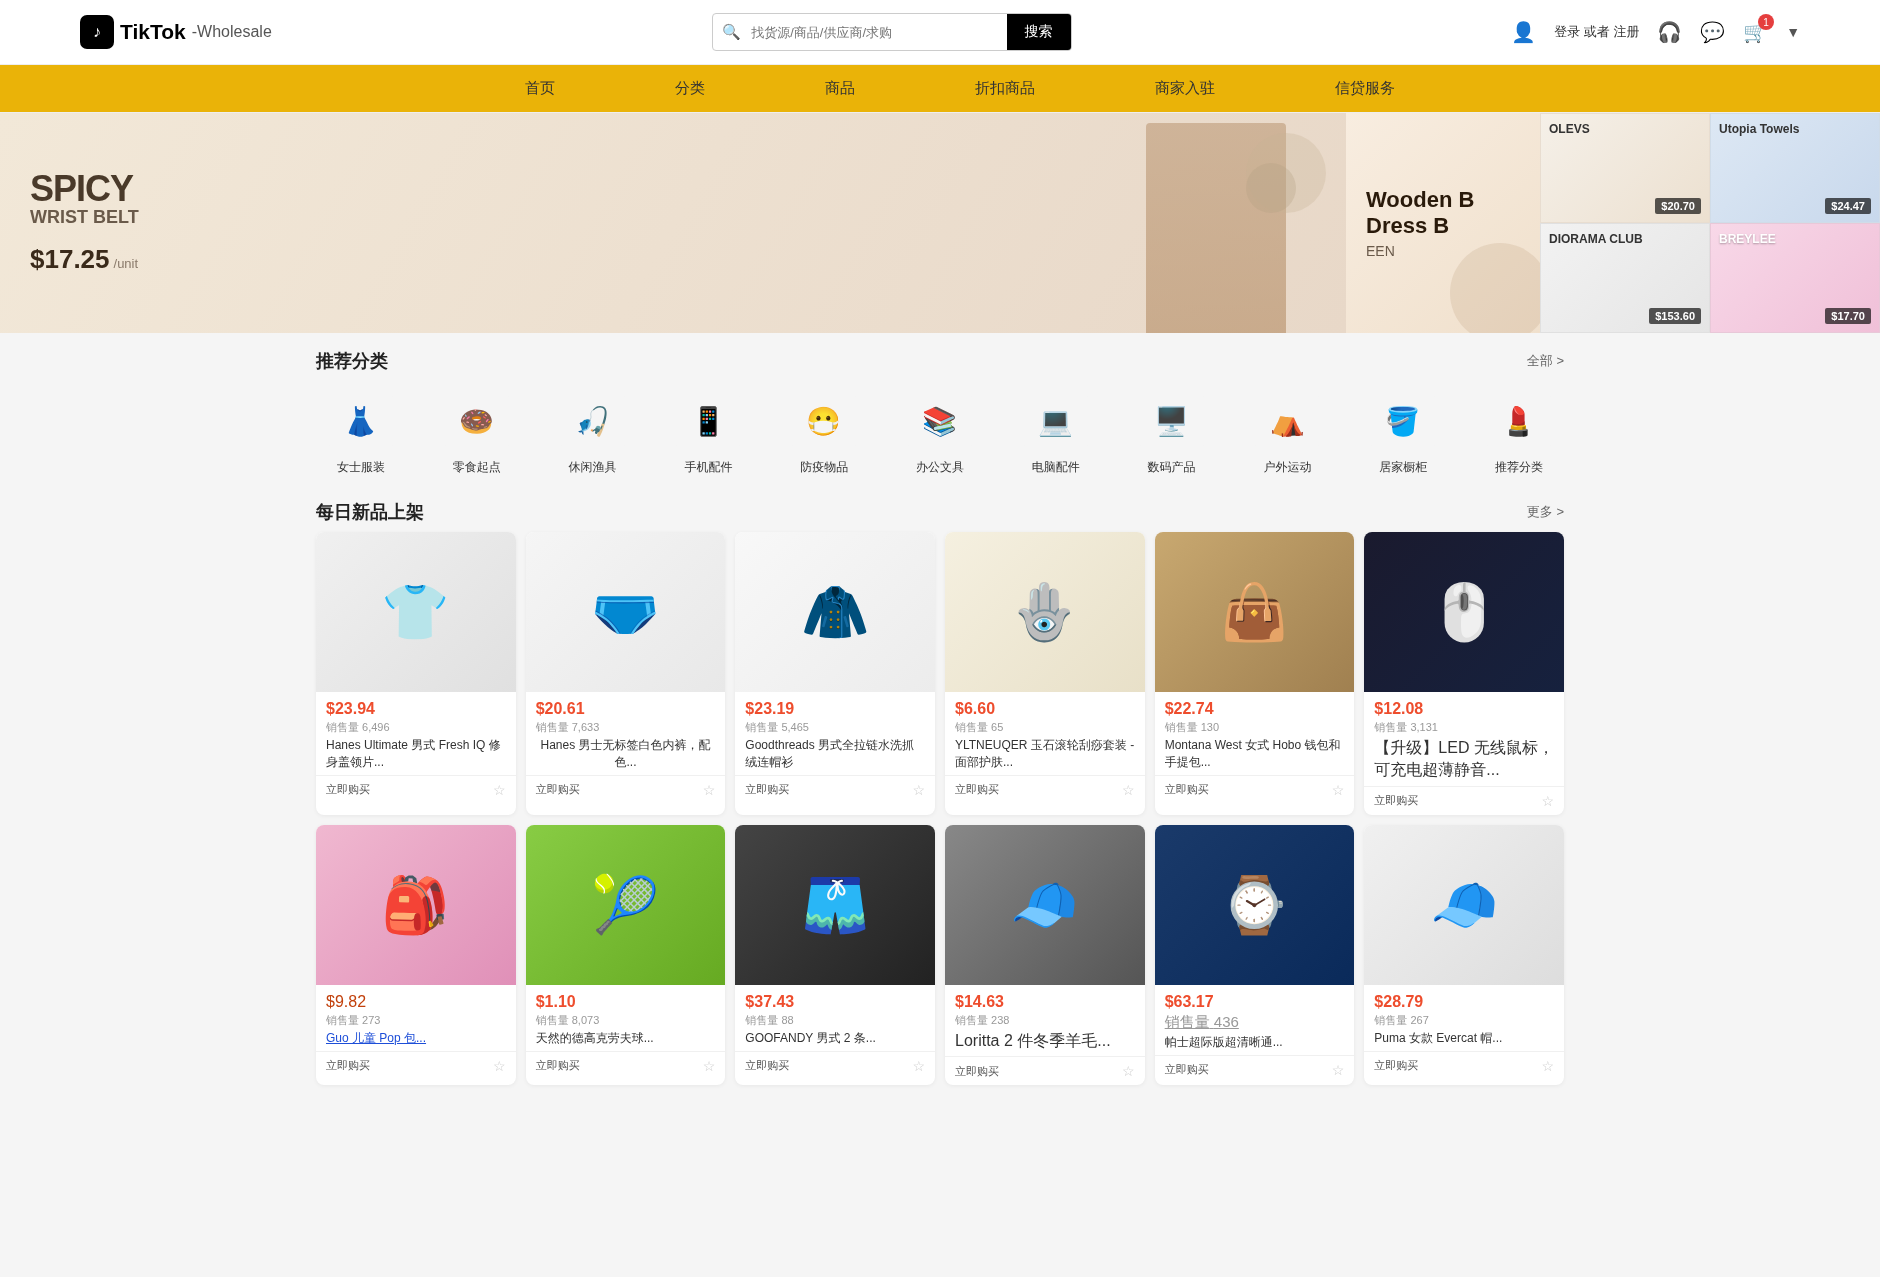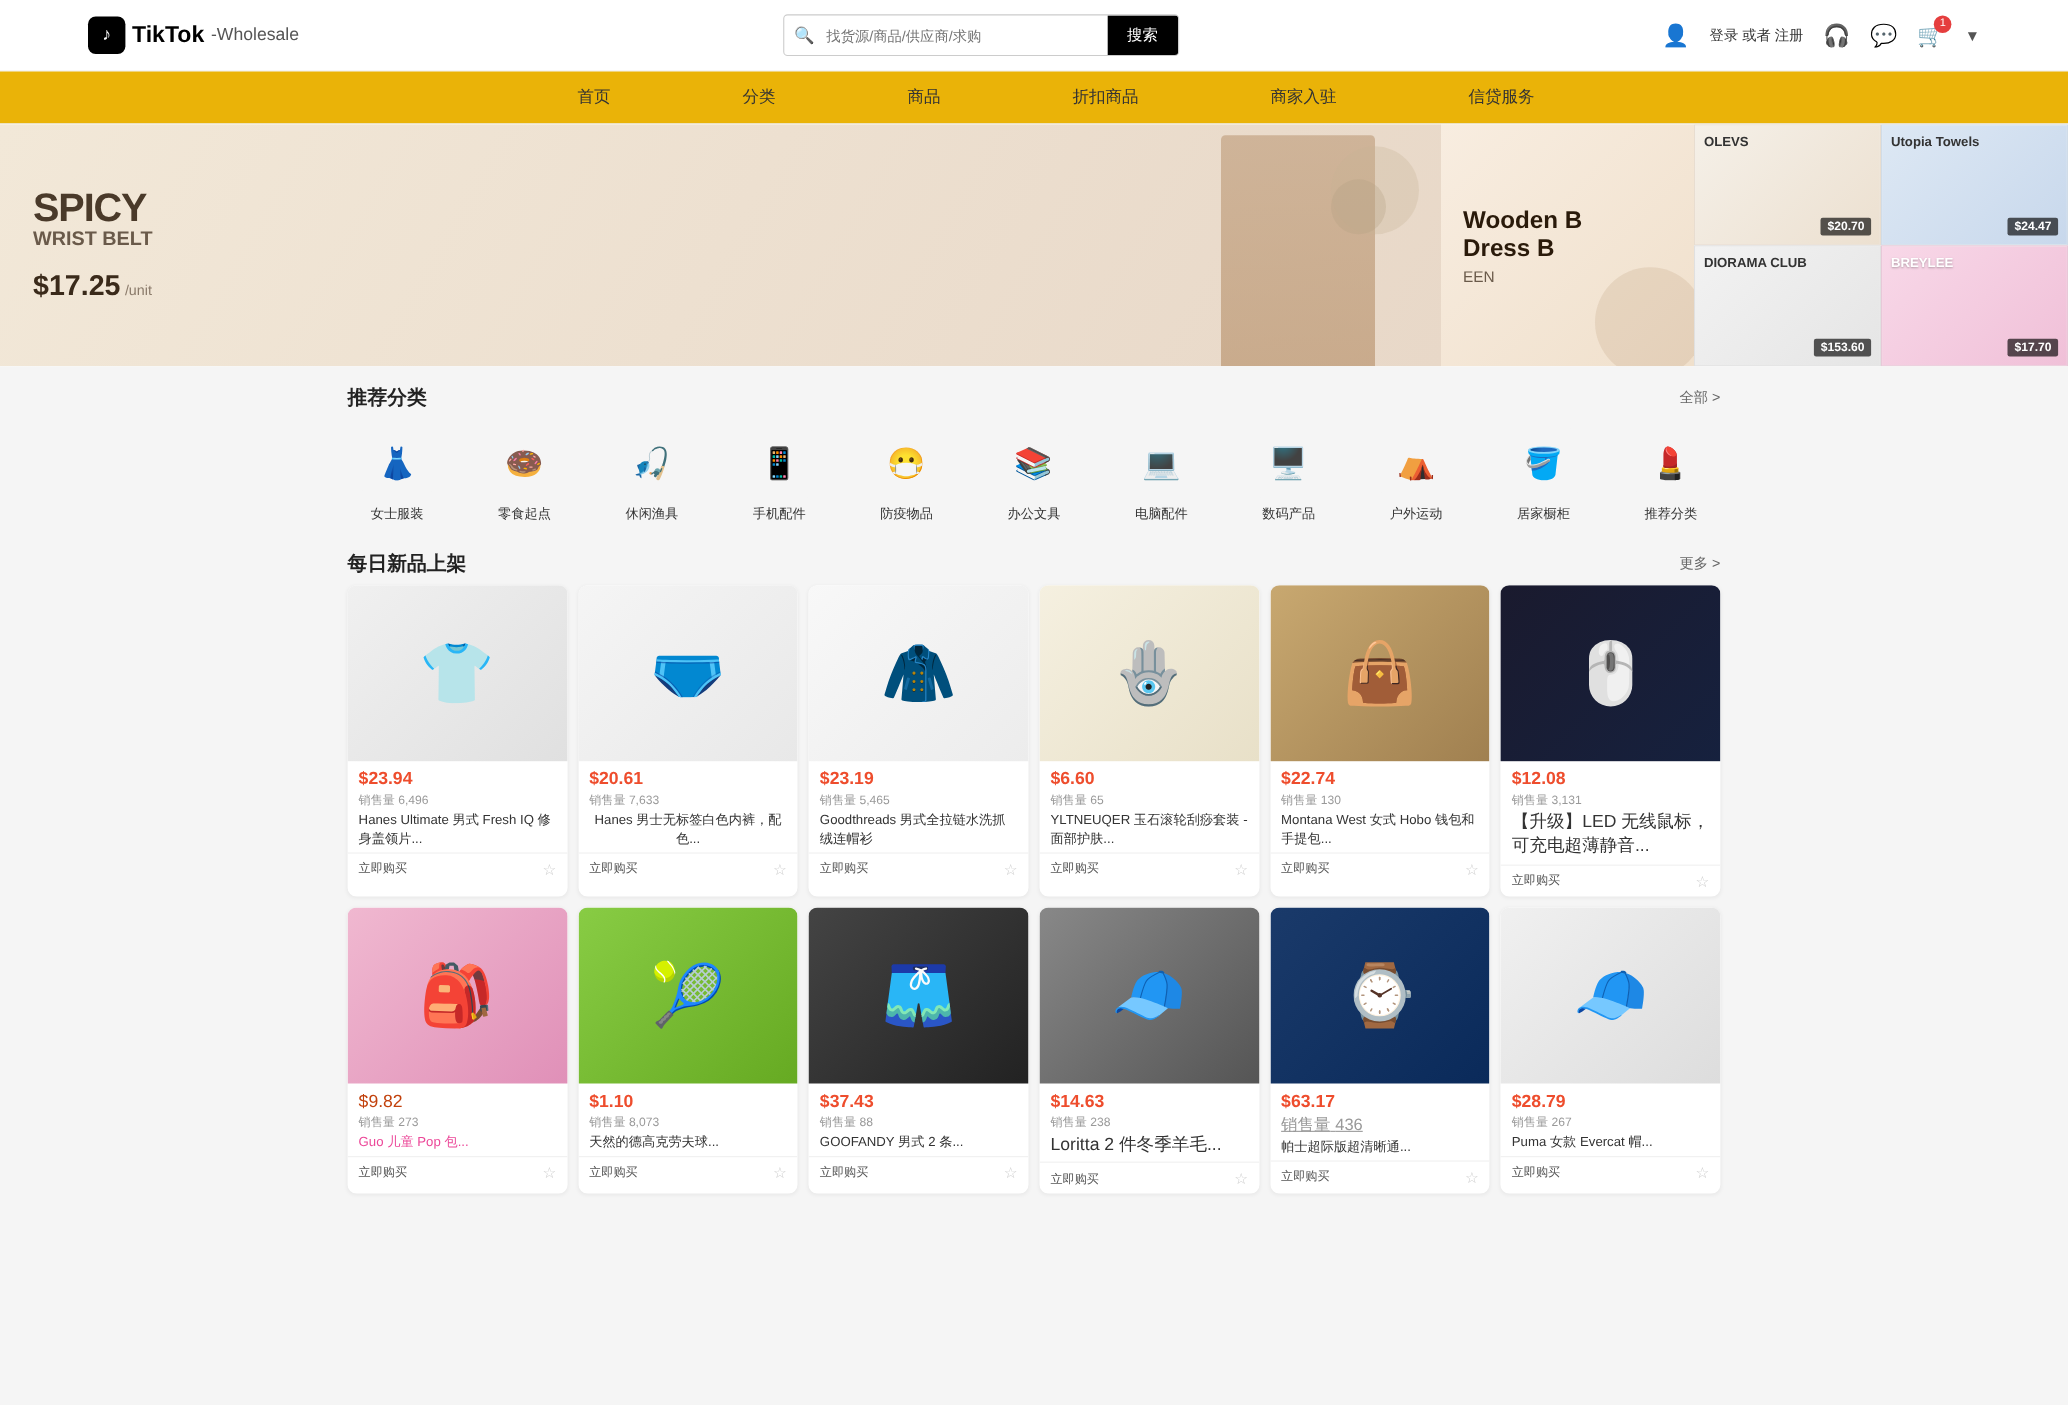--- a/index.html
+++ b/index.html
@@ -59,21 +59,21 @@
         <span style="font-size:13px;color:#8a7a6a;">/unit</span>
       </div>
     </div>
 
     <div style="position:absolute;right:60px;bottom:0;width:140px;height:210px;background:linear-gradient(to bottom,rgba(200,170,140,0.8),rgba(180,140,100,0.6));border-radius:4px 4px 0 0;"></div>
 
     <div style="position:absolute;right:20px;top:20px;width:80px;height:80px;border-radius:50%;background:rgba(200,180,150,0.3);"></div>
     <div style="position:absolute;right:50px;top:50px;width:50px;height:50px;border-radius:50%;background:rgba(180,160,130,0.3);"></div>
   </div>
 
-  <div style="width:230px;background:linear-gradient(135deg,#f8ede0,#f0e0cc);display:flex;align-items:center;overflow:hidden;position:relative;cursor:pointer;">
+  <div style="width:194px;background:linear-gradient(135deg,#f8ede0,#f0e0cc);display:flex;align-items:center;overflow:hidden;position:relative;cursor:pointer;">
     <div style="padding:20px;z-index:2;">
       <div style="font-size:22px;font-weight:900;color:#2a1a0a;">Wooden B</div>
       <div style="font-size:22px;font-weight:900;color:#2a1a0a;">Dress B</div>
       <div style="font-size:14px;color:#6a5a4a;margin-top:4px;">EEN</div>
     </div>
     <div style="position:absolute;right:-10px;bottom:-10px;width:100px;height:100px;background:rgba(160,120,80,0.15);border-radius:50%;"></div>
   </div>
 
   <div style="width:340px;display:grid;grid-template-columns:1fr 1fr;grid-template-rows:1fr 1fr;height:220px;">
 
@@ -245,21 +245,21 @@
       </div>
     </div>
 
     <div style="display:grid;grid-template-columns:repeat(6,1fr);gap:10px;margin-bottom:20px;">
 
       <div style="background:#fff;border-radius:8px;overflow:hidden;cursor:pointer;box-shadow:0 1px 4px rgba(0,0,0,0.06);">
         <div style="width:100%;height:160px;background:linear-gradient(135deg,#f0b8d0,#e090b8);display:flex;align-items:center;justify-content:center;font-size:55px;">🎒</div>
         <div style="padding:8px 10px 4px;">
           <div style="font-size:16px;font-weight:400;color:#c2410c;">$9.82</div>
           <div style="font-size:11px;color:#999;margin:2px 0;"><span>销售量</span> <span>273</span></div>
-          <div style="font-size:12px;color:#ec4899;line-height:1.4;overflow:hidden;display:-webkit-box;-webkit-line-clamp:2;-webkit-box-orient:vertical;">Guo 儿童 Pop 包...</div>
+          <div style="font-size:12px;color:#1d4ed8;line-height:1.4;overflow:hidden;display:-webkit-box;text-decoration:underline;-webkit-line-clamp:2;-webkit-box-orient:vertical;">Guo 儿童 Pop 包...</div>
         </div>
         <div style="display:flex;justify-content:space-between;align-items:center;padding:6px 10px;border-top:1px solid #f0f0f0;">
           <span style="font-size:11px;color:#555;cursor:pointer;">立即购买</span>
           <span style="font-size:14px;color:#ccc;cursor:pointer;">☆</span>
         </div>
       </div>
 
       <div style="background:#fff;border-radius:8px;overflow:hidden;cursor:pointer;box-shadow:0 1px 4px rgba(0,0,0,0.06);">
         <div style="width:100%;height:160px;background:linear-gradient(135deg,#88cc44,#66aa22);display:flex;align-items:center;justify-content:center;font-size:55px;">🎾</div>
         <div style="padding:8px 10px 4px;">

